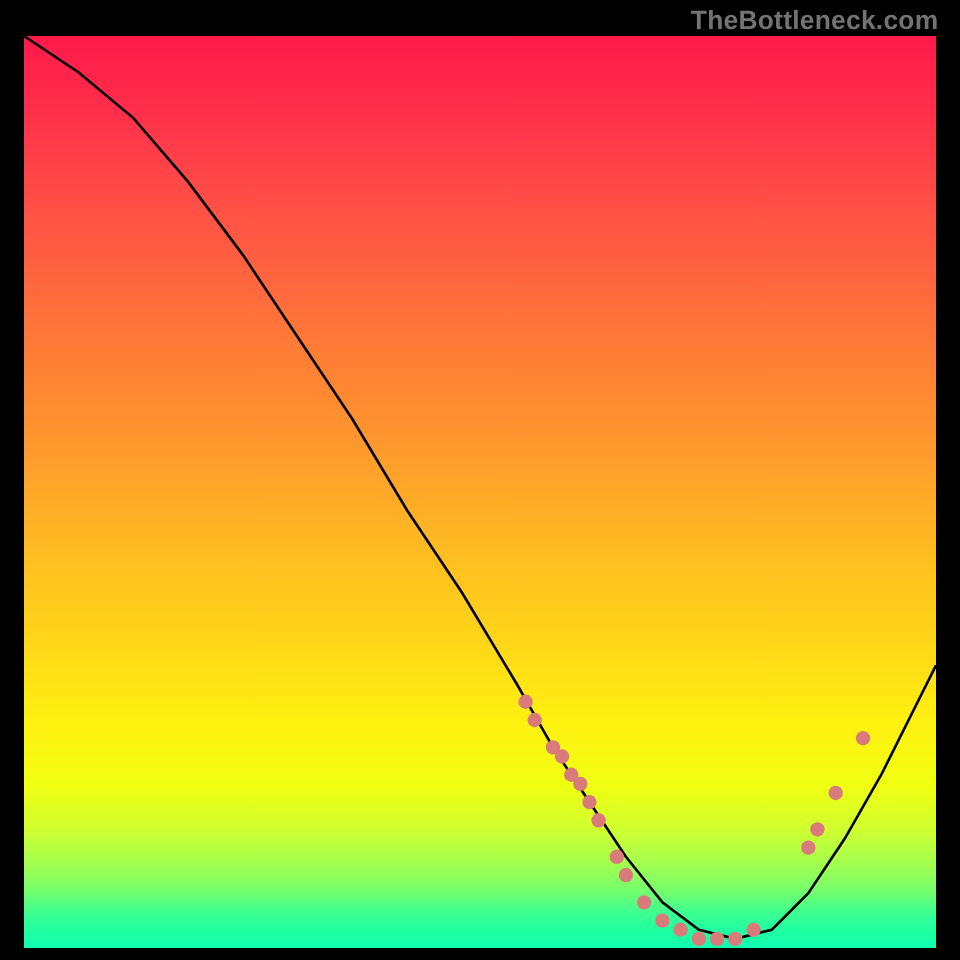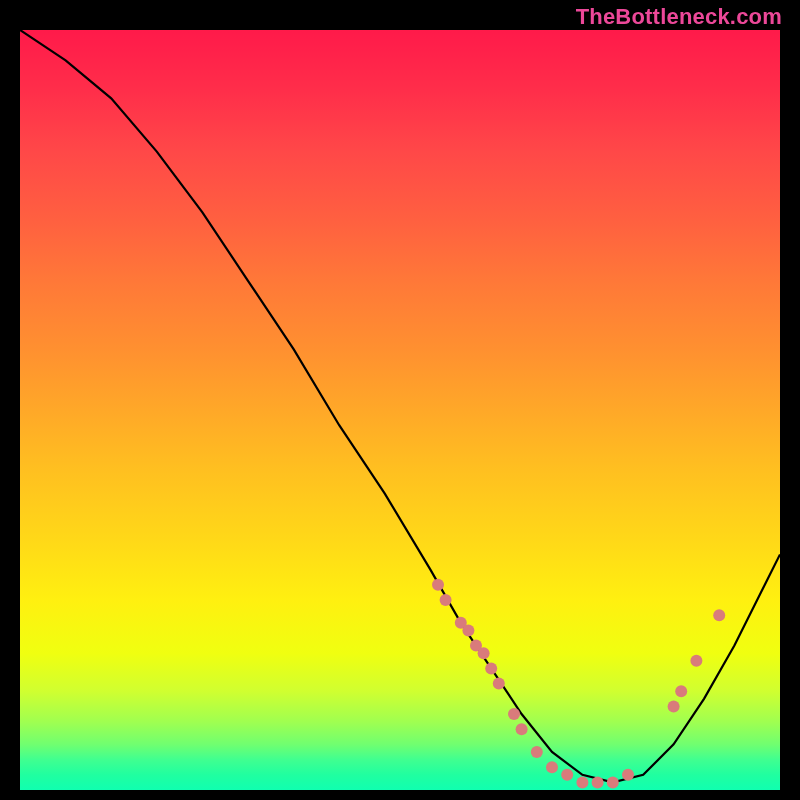--- a/index.html
+++ b/index.html
@@ -49,21 +49,21 @@
     height: 760px;
     pointer-events: none;
   }
   .watermark {
     position: absolute;
     top: 4px;
     right: 18px;
     font-family: Arial, Helvetica, sans-serif;
     font-size: 22px;
     font-weight: 600;
-    color: #ec4899;
+    color: #737373;
     letter-spacing: 0.2px;
   }
 </style>
 </head>
 <body>
 
 <div class="chart-container">
 
   <div class="plot-area"></div>
 

